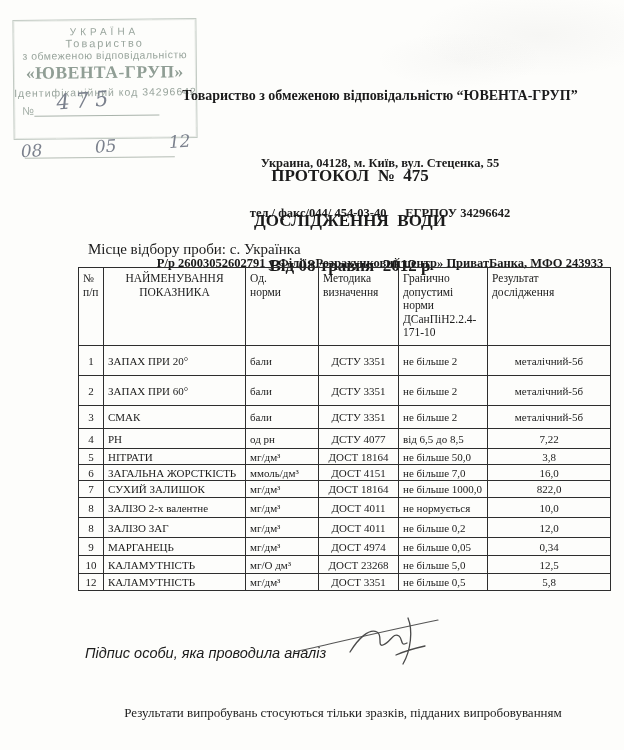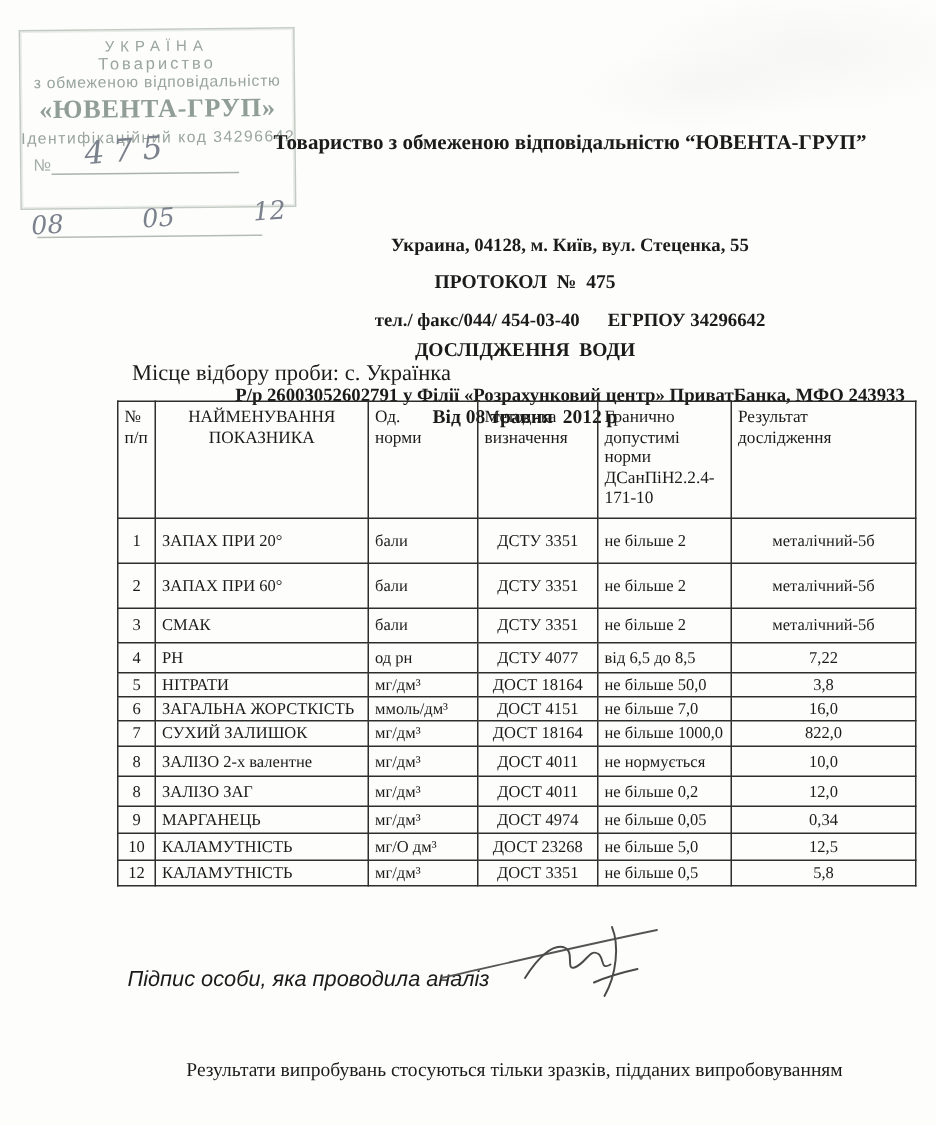--- a/index.html
+++ b/index.html
@@ -41,22 +41,22 @@
     position:absolute;left:6px;bottom:-18px;width:170px;display:flex;justify-content:space-between;
     font-size:17px;transform:rotate(-3deg);
   }
   .stamp .date-rule{
     position:absolute;left:10px;bottom:-20px;width:150px;border-bottom:1px solid #b4bcb4;
   }
   
   .head{position:absolute;left:145px;top:52px;width:470px;text-align:center;font-weight:bold;white-space:pre;}
   .head .company{font-size:14px;margin-bottom:16px;}
   .head .addr{font-size:12.5px;line-height:14px;}
-  .title{position:absolute;left:160px;top:150px;width:380px;text-align:center;font-weight:bold;
-         font-size:13px;line-height:15px;white-space:pre;}
+  .title{position:absolute;left:160px;top:138px;width:380px;text-align:center;font-weight:bold;
+         font-size:17px;line-height:15px;white-space:pre;}
   .client{position:absolute;left:88px;top:196px;font-size:15px;line-height:21.5px;white-space:pre;}
   
   table.res{
     position:absolute;left:78px;top:267px;width:532px;border-collapse:collapse;table-layout:fixed;
     font-size:11px;
   }
   table.res th, table.res td{border:1px solid #2e2e2e;padding:1px 4px;overflow:hidden;}
   table.res th{
     font-weight:normal;text-align:left;vertical-align:top;white-space:pre-line;
     font-size:11.5px;line-height:13.5px;padding-top:4px;

